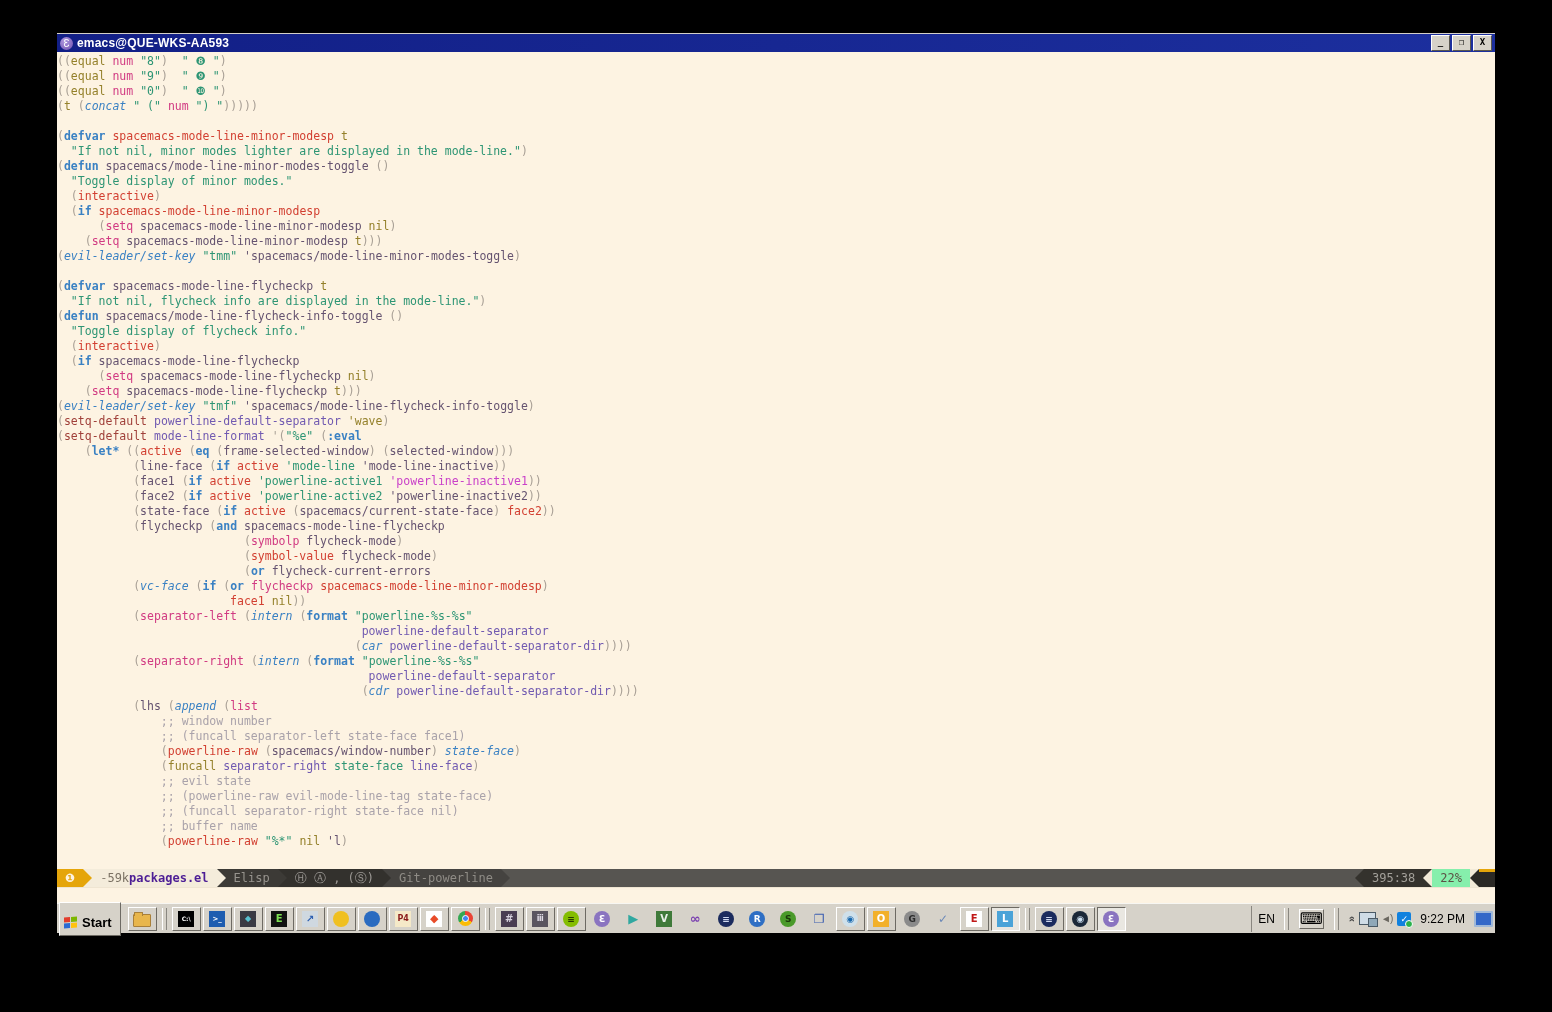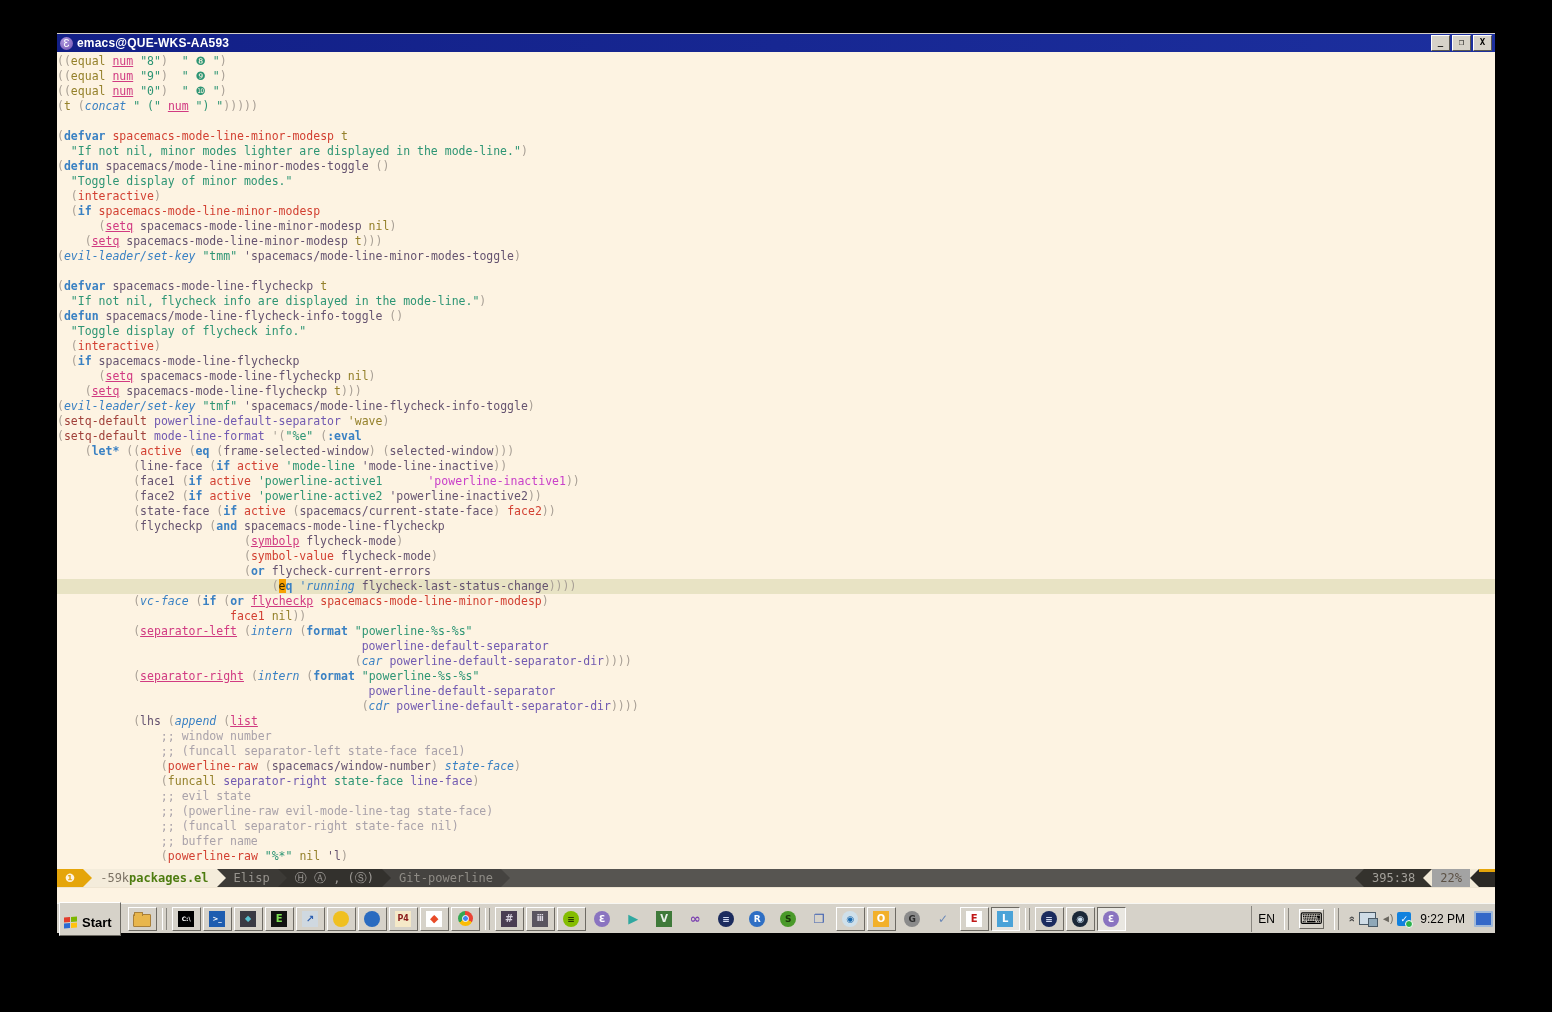--- a/index.html
+++ b/index.html
@@ -17,22 +17,22 @@
 
   
   #code-area{flex:1 1 auto;overflow:hidden;padding:2px 0 0 0;background:#fdf3e2;}
   #code-area .line{white-space:pre;font-family:"DejaVu Sans Mono","DejaVu Sans",monospace;font-size:11.5px;line-height:15px;height:15px;color:#655370;}
   #code-area .line.hl{background:#e8e3c4;}
   .tk-g{color:#a9a096;}
   .tk-d{color:#655370;}
   .tk-k{color:#3a81c3;font-weight:bold;}
   .tk-b{color:#3a81c3;font-style:italic;}
   .tk-r{color:#d23f31;}
-  .tk-p{color:#d13a82;text-decoration:underline;}
-  .tk-mg{color:#c940c9;margin-left:38px;}
+  .tk-p{color:#d13a82;}
+  .tk-mg{color:#c940c9;}
   .tk-t{color:#2d9574;}
   .tk-o{color:#94802a;}
   .tk-v{color:#715ab1;}
   .tk-c{color:#a9a2aa;}
   .tk-br{color:#a0403a;}
   .tk-cur{background:#f7a100;color:#3a2b00;}
 
   
   #modeline{height:18px;display:flex;flex:0 0 auto;font-family:"DejaVu Sans Mono","DejaVu Sans",monospace;font-size:12px;line-height:18px;overflow:hidden;}
   .pl-seg{display:flex;align-items:center;padding:0 8px;white-space:nowrap;}
@@ -112,21 +112,20 @@
           <div class="line"><span class="tk-g">(</span><span class="tk-br">setq-default</span><span class="tk-d"> </span><span class="tk-v">mode-line-format</span><span class="tk-d"> </span><span class="tk-g">'(</span><span class="tk-t">"%e"</span><span class="tk-d"> </span><span class="tk-g">(</span><span class="tk-k">:eval</span></div>
           <div class="line"><span class="tk-d">    </span><span class="tk-g">(</span><span class="tk-k">let*</span><span class="tk-d"> </span><span class="tk-g">((</span><span class="tk-r">active</span><span class="tk-d"> </span><span class="tk-g">(</span><span class="tk-k">eq</span><span class="tk-d"> </span><span class="tk-g">(</span><span class="tk-d">frame-selected-window</span><span class="tk-g">)</span><span class="tk-d"> </span><span class="tk-g">(</span><span class="tk-d">selected-window</span><span class="tk-g">)))</span></div>
           <div class="line"><span class="tk-d">           </span><span class="tk-g">(</span><span class="tk-d">line-face </span><span class="tk-g">(</span><span class="tk-k">if</span><span class="tk-d"> </span><span class="tk-r">active</span><span class="tk-d"> </span><span class="tk-t">'mode-line</span><span class="tk-d"> 'mode-line-inactive</span><span class="tk-g">))</span></div>
           <div class="line"><span class="tk-d">           </span><span class="tk-g">(</span><span class="tk-d">face1 </span><span class="tk-g">(</span><span class="tk-k">if</span><span class="tk-d"> </span><span class="tk-r">active</span><span class="tk-d"> </span><span class="tk-t">'powerline-active1</span><span class="tk-d"> </span><span class="tk-mg">'powerline-inactive1</span><span class="tk-g">))</span></div>
           <div class="line"><span class="tk-d">           </span><span class="tk-g">(</span><span class="tk-d">face2 </span><span class="tk-g">(</span><span class="tk-k">if</span><span class="tk-d"> </span><span class="tk-r">active</span><span class="tk-d"> </span><span class="tk-t">'powerline-active2</span><span class="tk-d"> 'powerline-inactive2</span><span class="tk-g">))</span></div>
           <div class="line"><span class="tk-d">           </span><span class="tk-g">(</span><span class="tk-d">state-face </span><span class="tk-g">(</span><span class="tk-k">if</span><span class="tk-d"> </span><span class="tk-r">active</span><span class="tk-d"> </span><span class="tk-g">(</span><span class="tk-d">spacemacs/current-state-face</span><span class="tk-g">)</span><span class="tk-d"> </span><span class="tk-r">face2</span><span class="tk-g">))</span></div>
           <div class="line"><span class="tk-d">           </span><span class="tk-g">(</span><span class="tk-d">flycheckp </span><span class="tk-g">(</span><span class="tk-k">and</span><span class="tk-d"> spacemacs-mode-line-flycheckp</span></div>
           <div class="line"><span class="tk-d">                           </span><span class="tk-g">(</span><span class="tk-p">symbolp</span><span class="tk-d"> flycheck-mode</span><span class="tk-g">)</span></div>
           <div class="line"><span class="tk-d">                           </span><span class="tk-g">(</span><span class="tk-r">symbol-value</span><span class="tk-d"> flycheck-mode</span><span class="tk-g">)</span></div>
           <div class="line"><span class="tk-d">                           </span><span class="tk-g">(</span><span class="tk-k">or</span><span class="tk-d"> flycheck-current-errors</span></div>
-          <div class="line hl"><span class="tk-d">                               </span><span class="tk-g">(</span><span class="tk-cur">e</span><span class="tk-k">q</span><span class="tk-d"> </span><span class="tk-b">'running</span><span class="tk-d"> flycheck-last-status-change</span><span class="tk-g">))))</span></div>
           <div class="line"><span class="tk-d">           </span><span class="tk-g">(</span><span class="tk-b">vc-face</span><span class="tk-d"> </span><span class="tk-g">(</span><span class="tk-k">if</span><span class="tk-d"> </span><span class="tk-g">(</span><span class="tk-k">or</span><span class="tk-d"> </span><span class="tk-p">flycheckp</span><span class="tk-d"> </span><span class="tk-r">spacemacs-mode-line-minor-modesp</span><span class="tk-g">)</span></div>
           <div class="line"><span class="tk-d">                         </span><span class="tk-r">face1</span><span class="tk-d"> </span><span class="tk-o">nil</span><span class="tk-g">))</span></div>
           <div class="line"><span class="tk-d">           </span><span class="tk-g">(</span><span class="tk-p">separator-left</span><span class="tk-d"> </span><span class="tk-g">(</span><span class="tk-b">intern</span><span class="tk-d"> </span><span class="tk-g">(</span><span class="tk-k">format</span><span class="tk-d"> </span><span class="tk-t">"powerline-%s-%s"</span></div>
           <div class="line"><span class="tk-d">                                            </span><span class="tk-v">powerline-default-separator</span></div>
           <div class="line"><span class="tk-d">                                           </span><span class="tk-g">(</span><span class="tk-b">car</span><span class="tk-d"> </span><span class="tk-v">powerline-default-separator-dir</span><span class="tk-g">))))</span></div>
           <div class="line"><span class="tk-d">           </span><span class="tk-g">(</span><span class="tk-p">separator-right</span><span class="tk-d"> </span><span class="tk-g">(</span><span class="tk-b">intern</span><span class="tk-d"> </span><span class="tk-g">(</span><span class="tk-k">format</span><span class="tk-d"> </span><span class="tk-t">"powerline-%s-%s"</span></div>
           <div class="line"><span class="tk-d">                                             </span><span class="tk-v">powerline-default-separator</span></div>
           <div class="line"><span class="tk-d">                                            </span><span class="tk-g">(</span><span class="tk-b">cdr</span><span class="tk-d"> </span><span class="tk-v">powerline-default-separator-dir</span><span class="tk-g">))))</span></div>
           <div class="line"><span class="tk-d">           </span><span class="tk-g">(</span><span class="tk-d">lhs </span><span class="tk-g">(</span><span class="tk-b">append</span><span class="tk-d"> </span><span class="tk-g">(</span><span class="tk-p">list</span></div>
           <div class="line"><span class="tk-d">               </span><span class="tk-c">;; window number</span></div>
@@ -139,34 +138,34 @@
           <div class="line"><span class="tk-d">               </span><span class="tk-c">;; buffer name</span></div>
           <div class="line"><span class="tk-d">               </span><span class="tk-g">(</span><span class="tk-r">powerline-raw</span><span class="tk-d"> </span><span class="tk-t">"%*"</span><span class="tk-d"> </span><span class="tk-o">nil</span><span class="tk-d"> 'l</span><span class="tk-g">)</span></div>
         </div>
 
       <div id="modeline">
           <div class="pl-seg" style="background: rgb(229, 165, 10); color: rgb(253, 243, 226); font-weight: bold;">❶</div>
           <span class="pl-sep" style="border-left: 9px solid rgb(229, 165, 10); background: rgb(244, 236, 219);"></span>
           <div class="pl-seg" style="background: rgb(244, 236, 219);">
             <span style="color: rgb(141, 131, 117);">- </span>
             <span style="color: rgb(122, 113, 99);">59k </span>
-            <span style="color: #4d7c0f; font-weight: bold; text-align: right;">packages.el</span>
+            <span style="color: #4c1d95; font-weight: bold; text-align: right;">packages.el</span>
           </div>
           <span class="pl-sep" style="border-left: 9px solid rgb(244, 236, 219); background: rgb(60, 58, 54);"></span>
           <div class="pl-seg" style="background: rgb(60, 58, 54); color: rgb(151, 148, 142);">Elisp</div>
           <span class="pl-sep" style="border-left: 9px solid rgb(60, 58, 54); background: rgb(51, 49, 45);"></span>
           <div class="pl-seg" style="background: rgb(51, 49, 45); color: rgb(155, 152, 148);">Ⓗ Ⓐ , (Ⓢ)</div>
           <span class="pl-sep" style="border-left: 9px solid rgb(51, 49, 45); background: rgb(69, 67, 64);"></span>
           <div class="pl-seg" style="background: rgb(69, 67, 64); color: rgb(143, 140, 134);">Git-powerline</div>
           <span class="pl-sep" style="border-left: 9px solid rgb(69, 67, 64); background: rgb(87, 85, 81);"></span>
           <div class="pl-seg" style="background: rgb(87, 85, 81); flex: 1 1 0%;"></div>
           <span class="pl-sep" style="border-right: 9px solid rgb(52, 50, 45); background: rgb(87, 85, 81);"></span>
           <div class="pl-seg" style="background: rgb(52, 50, 45); color: rgb(163, 160, 154);">395:38</div>
           <span class="pl-sep" style="border-right: 9px solid rgb(242, 234, 216); background: rgb(52, 50, 45);"></span>
-          <div class="pl-seg" style="background: #a3a3a3; color: rgb(92, 81, 69);">22%</div>
+          <div class="pl-seg" style="background: #86efac; color: rgb(92, 81, 69);">22%</div>
           <span class="pl-sep" style="border-right: 9px solid rgb(43, 41, 37); background: rgb(242, 234, 216);"></span>
           <div class="pl-seg" style="background: rgb(43, 41, 37); min-width: 16px; padding: 0px; border-top: 3px solid rgb(229, 165, 10); height: 15px;"></div>
         </div>
       <div id="echo-area"></div>
     </div>
 
     <div id="taskbar">
       <div id="start-button" class="tb-raised">
         <span class="flag">
             <i style="background: rgb(226, 61, 44);"></i>

